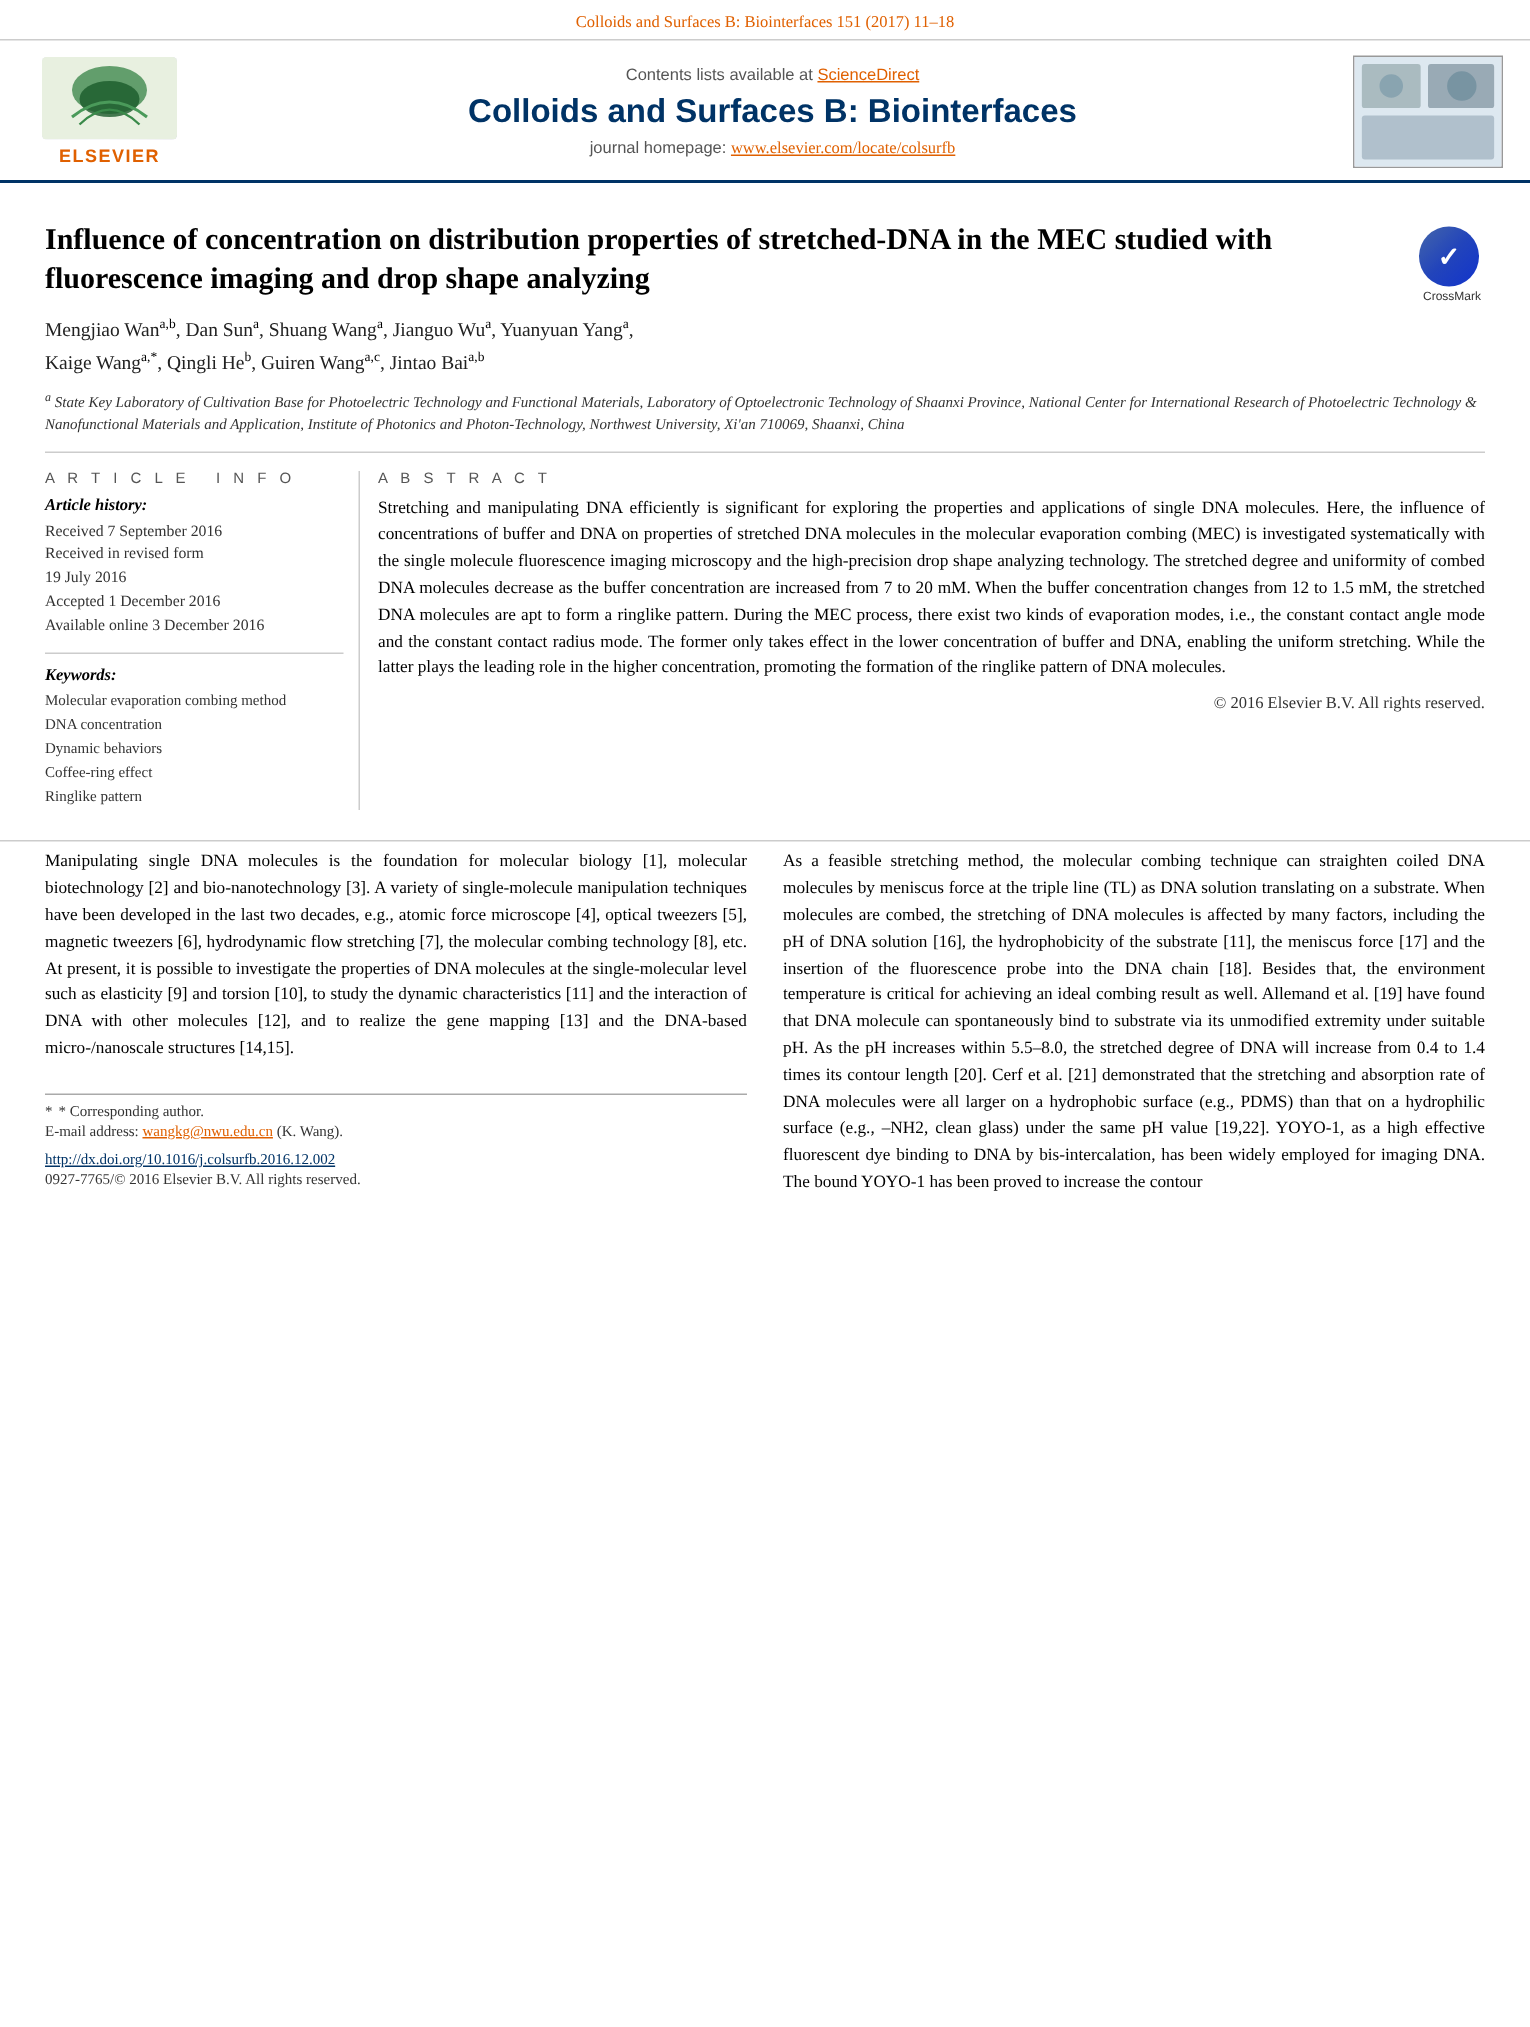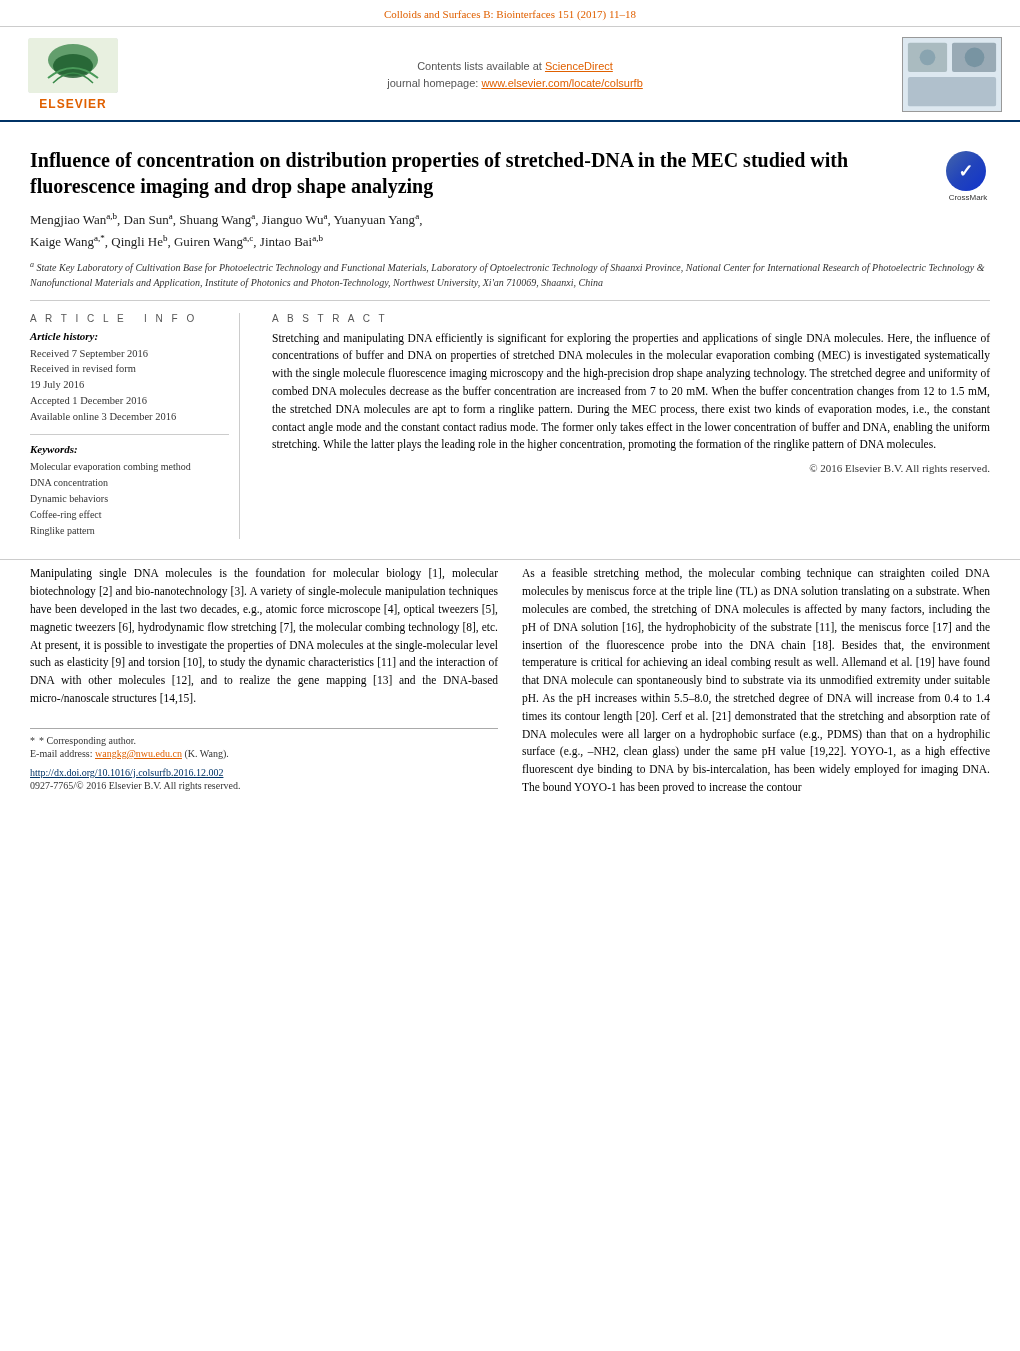--- a/index.html
+++ b/index.html
@@ -78,21 +78,21 @@
       line-height: 1.2;
     }
     .journal-homepage {
       font-size: 11px;
       color: #555;
       margin-top: 5px;
       font-family: Arial, sans-serif;
     }
     .homepage-link {
       color: #e06000;
-      font-family: Liberation Sans, sans-serif;
+      font-family: Liberation Serif, serif;
     }
     .thumb-image {
       width: 100px;
       height: 75px;
       background: #ccc;
       border: 1px solid #999;
       display: flex;
       align-items: center;
       justify-content: center;
       font-size: 8px;
@@ -166,21 +166,21 @@
     .affiliation-block sup {
       font-size: 8px;
     }
     .divider {
       border: none;
       border-top: 1px solid #ccc;
       margin: 10px 0;
     }
     .two-col {
       display: flex;
-      gap: 32px;
+      gap: 12px;
       margin-top: 12px;
     }
     .left-col {
       width: 210px;
       flex-shrink: 0;
       padding-right: 10px;
       border-right: 1px solid #ccc;
     }
     .right-col {
       flex: 1;
@@ -308,20 +308,21 @@
         </div>
       </div>
       <span class="elsevier-text">ELSEVIER</span>
     </div>
 
     <div class="journal-title-center">
       <div class="contents-line">
         <span>Contents lists available at</span>
         <a href="#" style="color:#e06000;font-family:Arial,sans-serif;">ScienceDirect</a>
       </div>
+      <div class="journal-name">Colloids and Surfaces B: Biointerfaces</div>
       <div class="journal-homepage">
         <span>journal homepage:</span>
         <a href="#" class="homepage-link">www.elsevier.com/locate/colsurfb</a>
       </div>
     </div>
 
     <div class="thumb-image">
       <div class="thumb-inner">
         <svg width="100" height="75" viewBox="0 0 100 75">
           <rect width="100" height="75" fill="#dde8f0"></rect>

